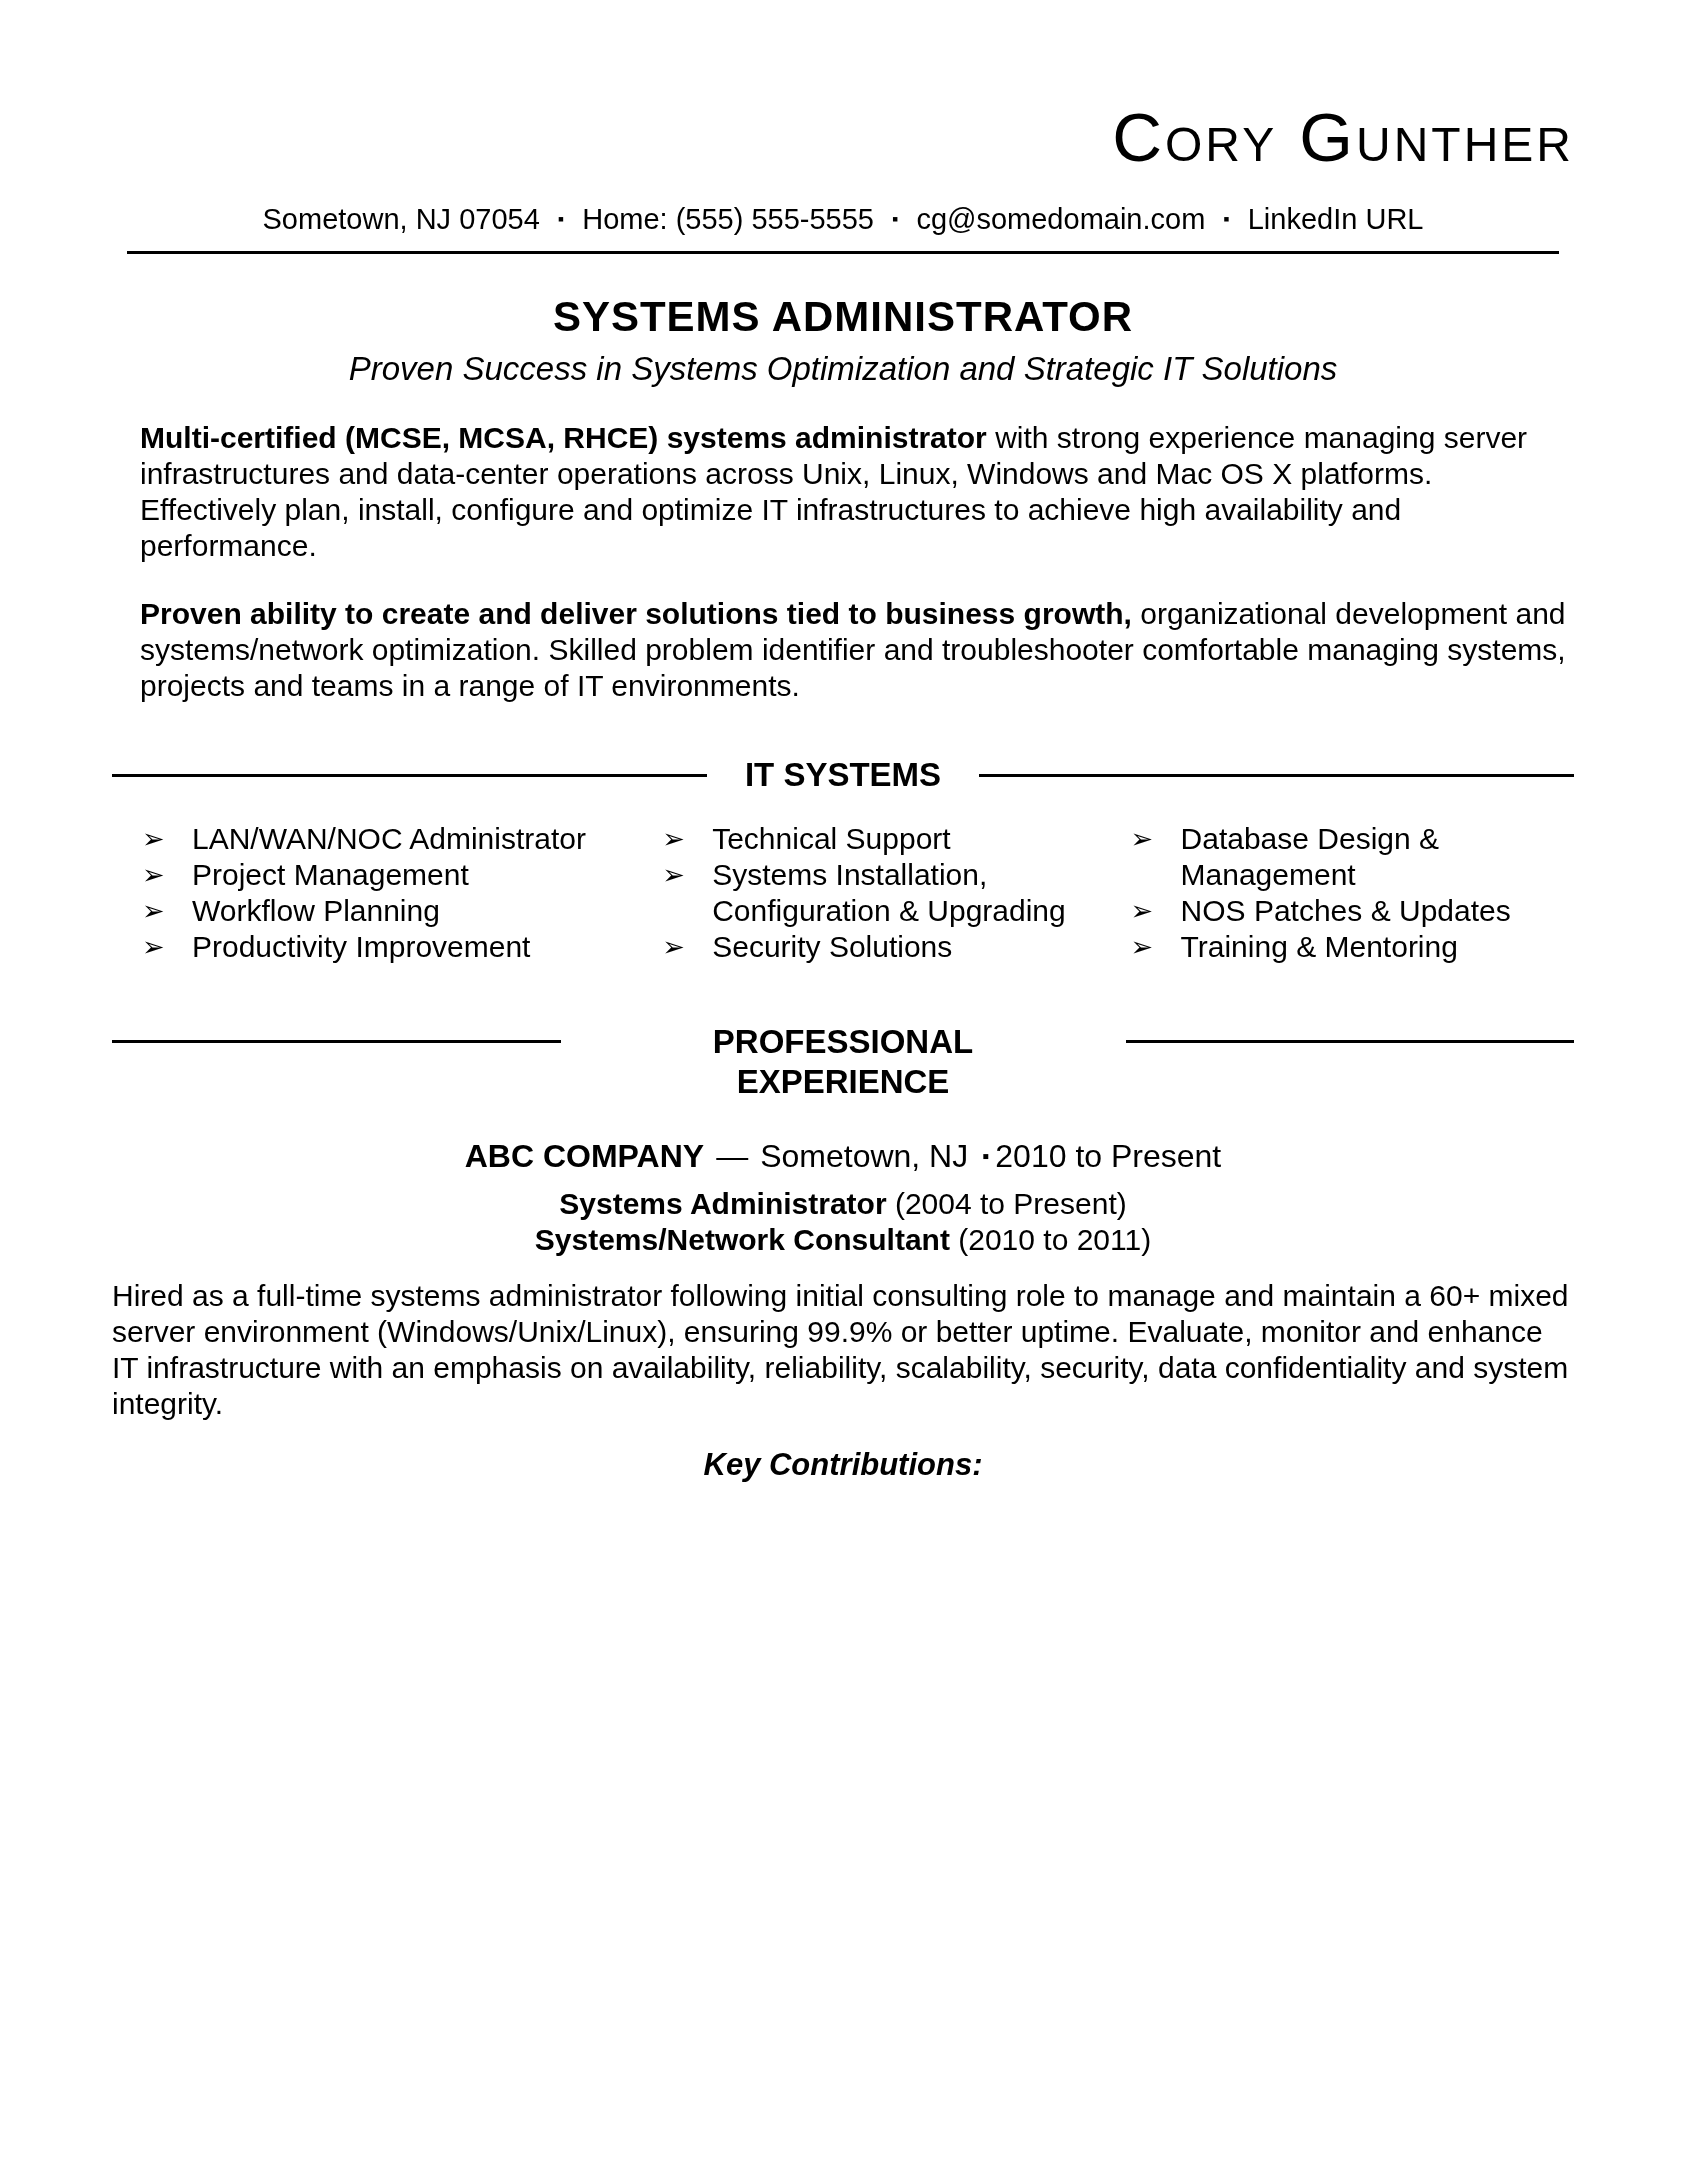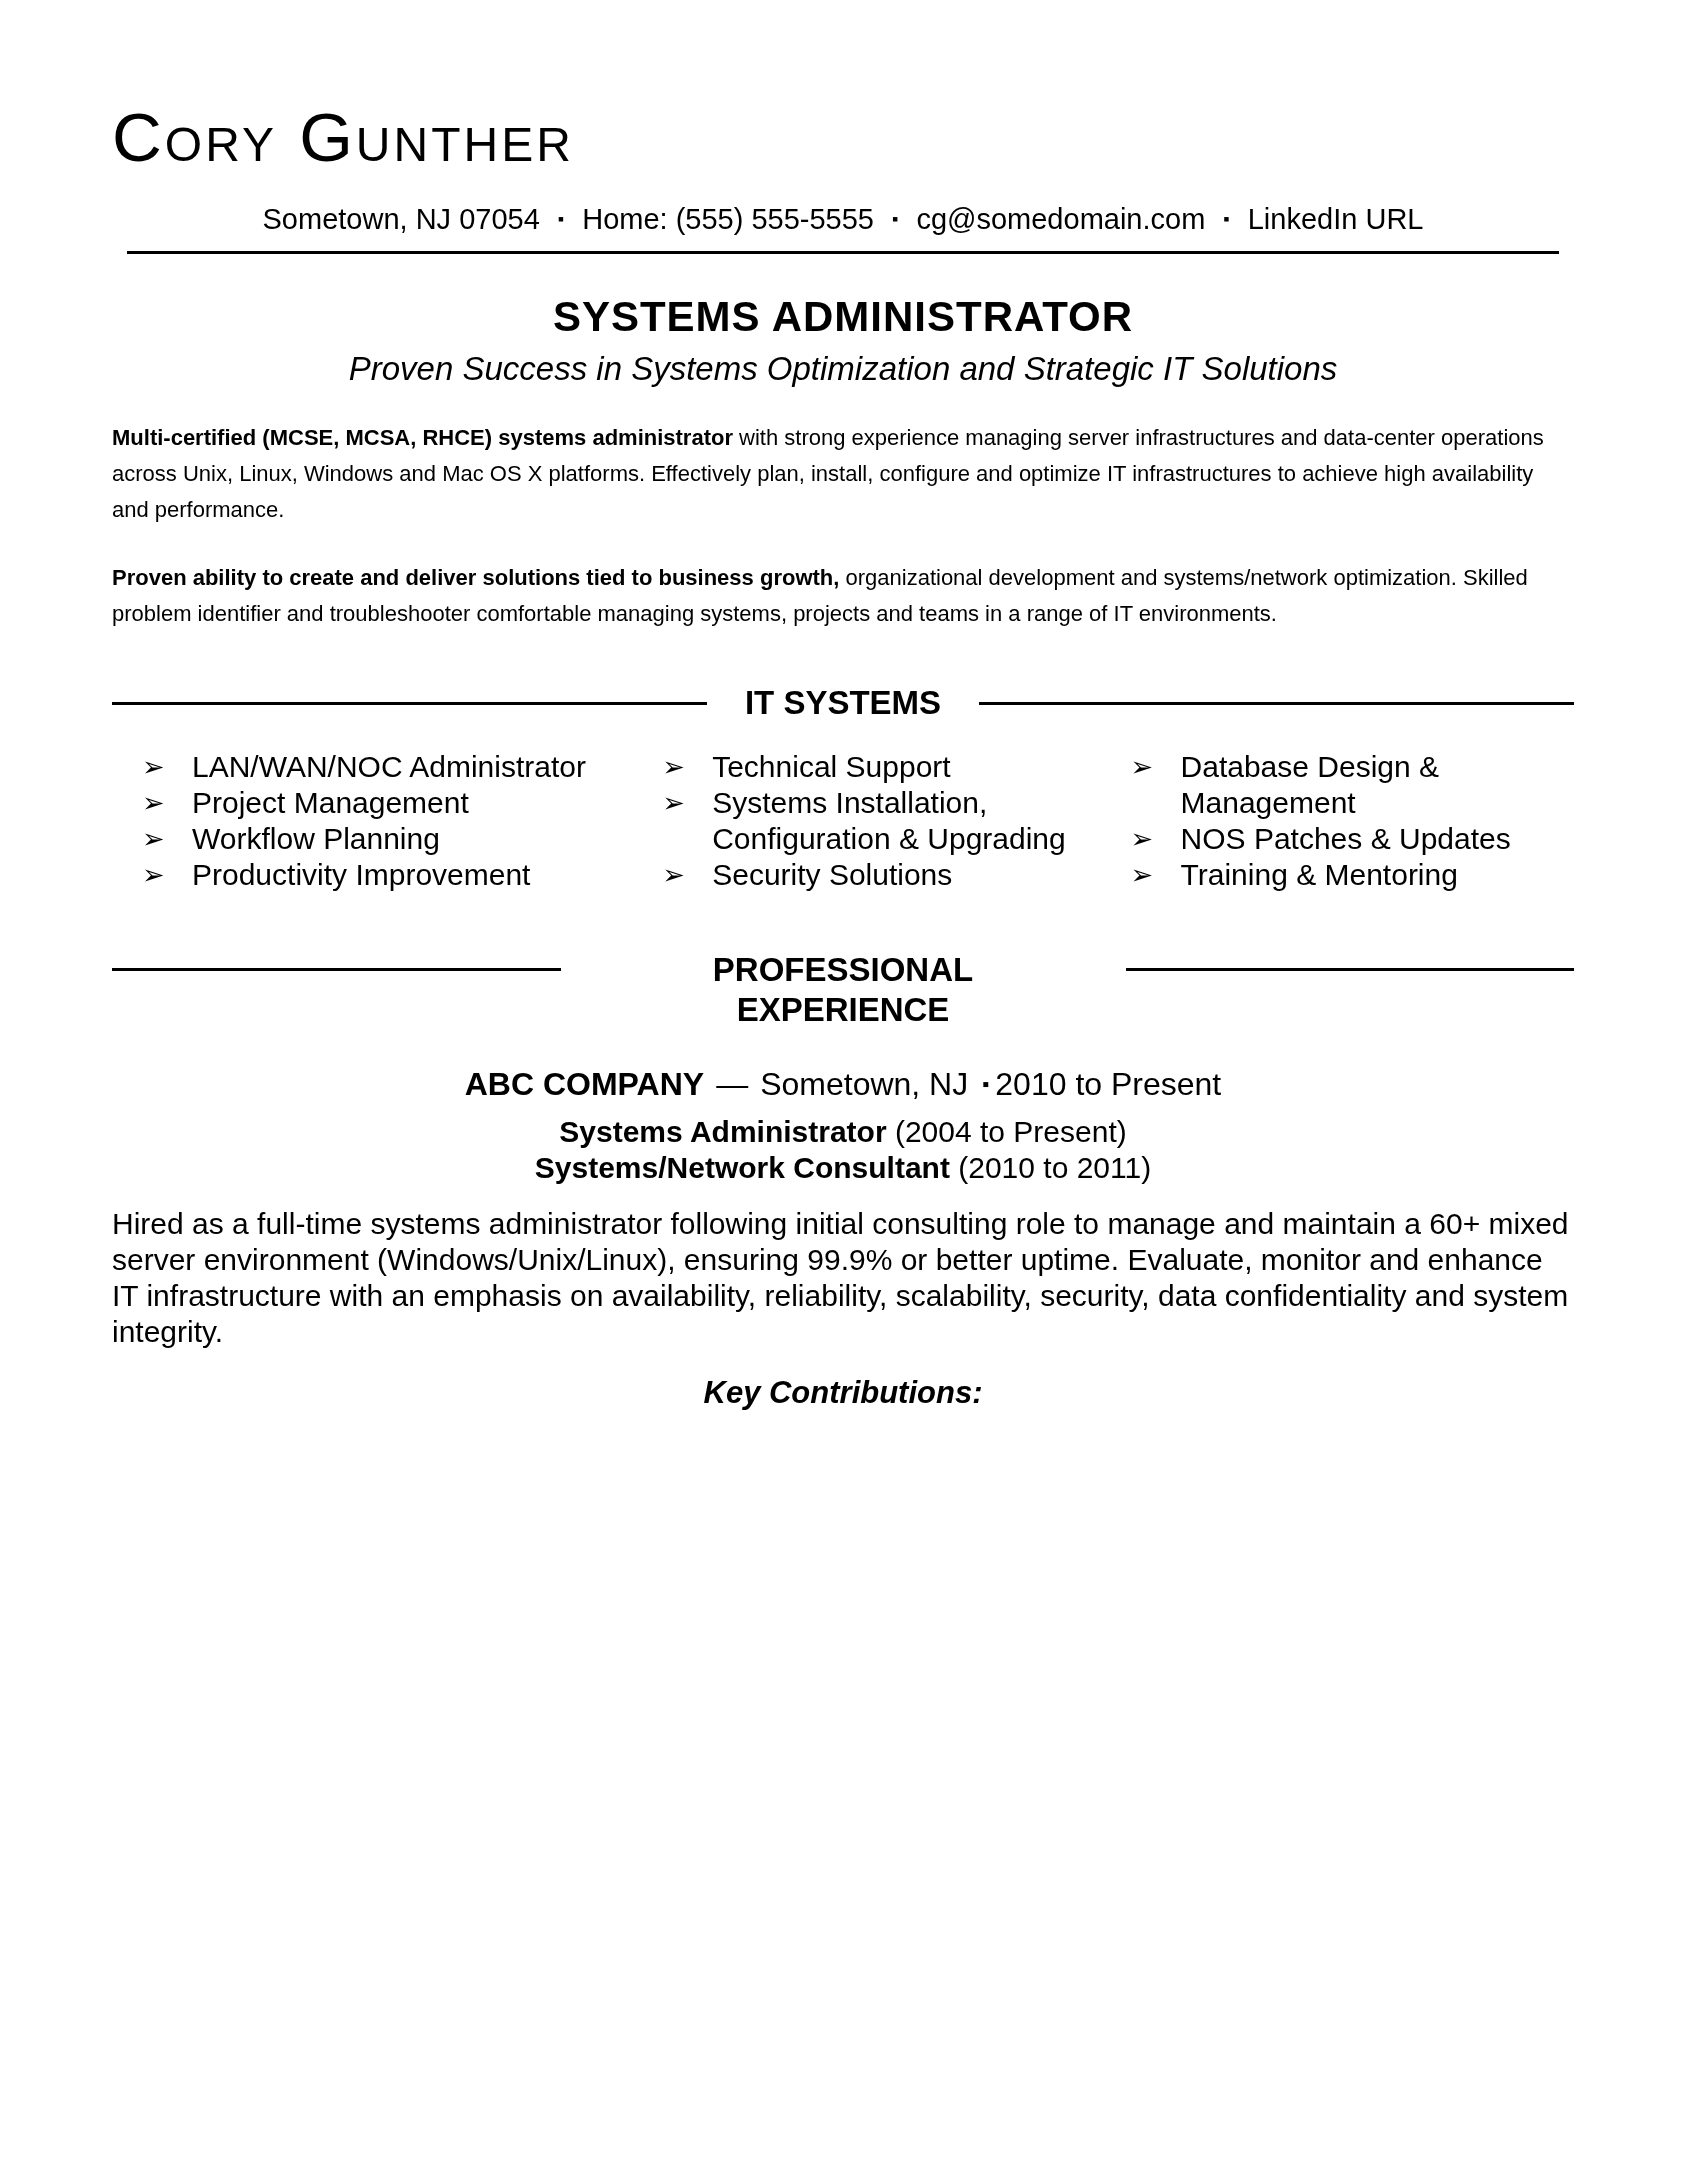--- a/index.html
+++ b/index.html
@@ -17,21 +17,21 @@
   }
   .page {
     box-sizing: border-box;
     width: 1683px;
     height: 2178px;
     padding: 102px 109px 0 112px;
   }
 
   
   .name {
-    text-align: left;
+    text-align: right;
     font-size: 69px;
     line-height: 71px;
     font-variant: small-caps;
     letter-spacing: 3px;
     white-space: nowrap;
   }
   .contact-line {
     text-align: center;
     font-size: 29px;
     line-height: 36px;
@@ -62,24 +62,25 @@
   .tagline {
     text-align: center;
     font-style: italic;
     font-size: 33px;
     line-height: 42px;
     margin-top: 6px;
   }
 
   
   .para {
-    font-size: 22px;
+    font-size: 30px;
     line-height: 36px;
     margin-top: 30px;
     text-align: left;
+    margin-left: 28px;
   }
   .para + .para { margin-top: 32px; }
 
   
   .section-head {
     display: flex;
     align-items: center;
     margin-top: 51px;
   }
   .section-head .rule {

